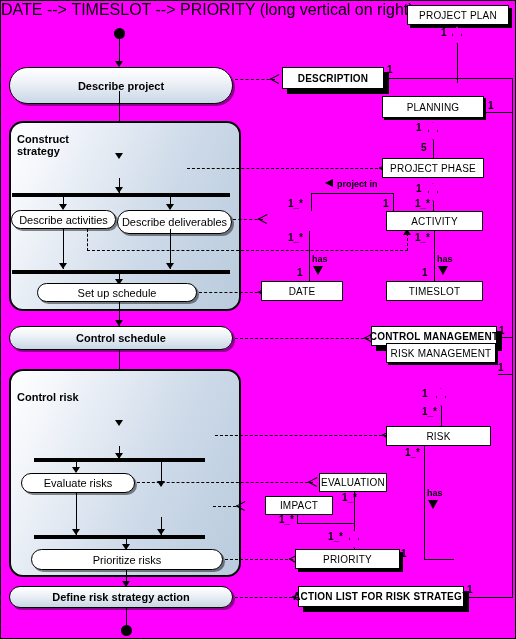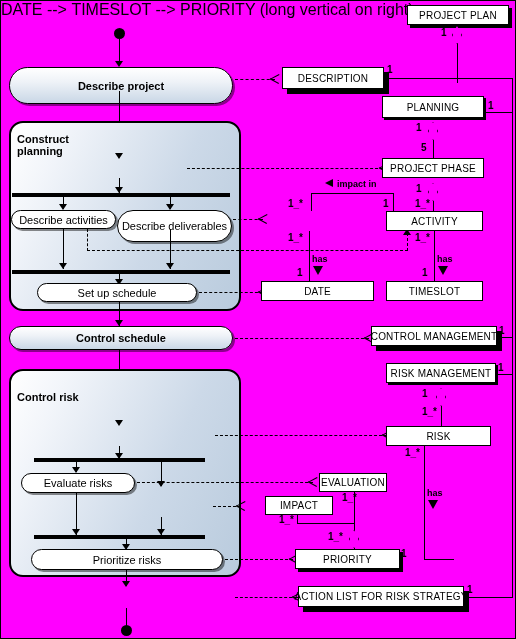--- a/index.html
+++ b/index.html
@@ -47,21 +47,21 @@
   
   .ent{
     position:absolute;
     border:1.5px solid #000;
     background:#ffffff;
     box-sizing:border-box;
     display:flex;align-items:center;justify-content:center;
     font-size:10px;color:#000;letter-spacing:.2px;
     white-space:nowrap;
   }
-  .ent.shadow{box-shadow:5px 5px 0 #000;}
+  .ent.shadow{box-shadow:5px 5px 0 #000;font-weight:bold;}
   .ent.shadow2{box-shadow:3px 3px 0 #000;}
   .ent.thin{box-shadow:2px 2px 0 #000;}
   
   .h,.v{position:absolute;background:#000;}
   .h{height:1px;}
   .v{width:1px;}
   .bar{position:absolute;background:#000;height:4px;}
   .dot{position:absolute;border-radius:50%;background:#000;}
   
   .dh{position:absolute;height:0;border-top:1.6px dashed #000;}
@@ -116,21 +116,21 @@
   
   <div class="dh" style="left:234px;top:78px;width:40px;"></div>
   <div class="open-r" style="left:268px;top:73px;"></div>
 
   
   <div class="v" style="left:118px;top:90px;height:64px;"></div>
 
   
   <div class="lane" style="left:8px;top:120px;width:232px;height:190px;"></div>
   <div class="lane-title" style="left:16px;top:132px;">Construct
-planning</div>
+strategy</div>
 
   <div class="ar-d" style="left:114px;top:152px;"></div>
 
   
   <div class="dh" style="left:186px;top:167px;width:196px;"></div>
   <div class="open-r" style="left:377px;top:162px;"></div>
 
   <div class="v" style="left:118px;top:177px;height:15px;"></div>
   <div class="ar-d" style="left:114px;top:186px;"></div>
   
@@ -138,21 +138,21 @@
 
   
   <div class="v" style="left:62px;top:196px;height:12px;"></div>
   <div class="ar-d" style="left:58px;top:203px;"></div>
   <div class="v" style="left:169px;top:196px;height:12px;"></div>
   <div class="ar-d" style="left:165px;top:203px;"></div>
 
   <div class="act plain" style="left:10px;top:209px;width:105px;height:19px;">
     <span>Describe activities</span>
   </div>
-  <div class="act plain" style="left:116px;top:209px;width:115px;height:32px;">
+  <div class="act plain" style="left:116px;top:209px;width:115px;height:24px;">
     <span>Describe deliverables</span>
   </div>
 
   
   <div class="dh" style="left:232px;top:218px;width:30px;"></div>
   <div class="open-r" style="left:256px;top:213px;"></div>
 
   
   <div class="dv" style="left:86px;top:228px;height:22px;"></div>
   <div class="dh" style="left:86px;top:249px;width:321px;"></div>
@@ -230,20 +230,23 @@
   <div class="act plain" style="left:30px;top:548px;width:192px;height:21px;">
     <span>Prioritize risks</span>
   </div>
   <div class="dh" style="left:224px;top:558px;width:68px;"></div>
   <div class="open-r" style="left:287px;top:553px;"></div>
 
   <div class="v" style="left:125px;top:569px;height:16px;"></div>
   <div class="ar-d" style="left:121px;top:580px;"></div>
 
   
+  <div class="act bold" style="left:8px;top:585px;width:224px;height:22px;">
+    <span>Define risk strategy action</span>
+  </div>
   <div class="dh" style="left:234px;top:596px;width:62px;"></div>
   <div class="open-r" style="left:290px;top:591px;"></div>
 
   <div class="v" style="left:125px;top:607px;height:18px;"></div>
   <div class="dot" style="left:120px;top:624px;width:11px;height:11px;"></div>
 
   
   
   
 
@@ -287,21 +290,21 @@
   <div class="diamond" style="left:427px;top:182px;"></div>
   <div class="mult" style="left:415px;top:183px;">1</div>
   <div class="v" style="left:432px;top:200px;height:10px;"></div>
   <div class="mult" style="left:414px;top:198px;">1_*</div>
 
   
   <div class="h" style="left:310px;top:192px;width:83px;"></div>
   <div class="v" style="left:310px;top:192px;height:18px;"></div>
   <div class="v" style="left:392px;top:192px;height:18px;"></div>
   <div class="solidtri-l" style="left:324px;top:178px;"></div>
-  <div class="rel" style="left:336px;top:179px;">impact in</div>
+  <div class="rel" style="left:336px;top:179px;">project in</div>
   <div class="mult" style="left:287px;top:198px;">1_*</div>
   <div class="mult" style="left:382px;top:198px;">1</div>
 
   
 
   
   <div class="ent" style="left:385px;top:210px;width:97px;height:20px;">
     <span>ACTIVITY</span>
   </div>
   <div class="mult" style="left:414px;top:232px;">1_*</div>
@@ -313,37 +316,37 @@
   <div class="solidtri-d" style="left:312px;top:265px;"></div>
   <div class="mult" style="left:296px;top:267px;">1</div>
 
    TIMESLOT --&gt;
   <div class="v" style="left:433px;top:230px;height:50px;"></div>
   <div class="rel" style="left:436px;top:254px;">has</div>
   <div class="solidtri-d" style="left:437px;top:265px;"></div>
   <div class="mult" style="left:421px;top:267px;">1</div>
 
   
-  <div class="ent" style="left:260px;top:280px;width:113px;height:20px;">
+  <div class="ent" style="left:260px;top:280px;width:82px;height:20px;">
     <span>DATE</span>
   </div>
   
   <div class="ent" style="left:385px;top:280px;width:97px;height:20px;">
     <span>TIMESLOT</span>
   </div>
 
   
   <div class="ent shadow" style="left:370px;top:325px;width:126px;height:20px;">
     <span>CONTROL MANAGEMENT</span>
   </div>
   <div class="mult" style="left:498px;top:325px;">1</div>
   <div class="h" style="left:496px;top:336px;width:16px;"></div>
 
   
-  <div class="ent thin" style="left:385px;top:362px;width:110px;height:20px;text-align:center;">
+  <div class="ent thin" style="left:385px;top:342px;width:110px;height:20px;text-align:center;">
     <span>RISK MANAGEMENT</span>
   </div>
   <div class="mult" style="left:497px;top:362px;">1</div>
   <div class="h" style="left:497px;top:373px;width:15px;"></div>
 
   
   <div class="diamond" style="left:435px;top:387px;"></div>
   <div class="mult" style="left:421px;top:388px;">1</div>
   <div class="v" style="left:440px;top:405px;height:20px;"></div>
   <div class="mult" style="left:421px;top:406px;">1_*</div>

